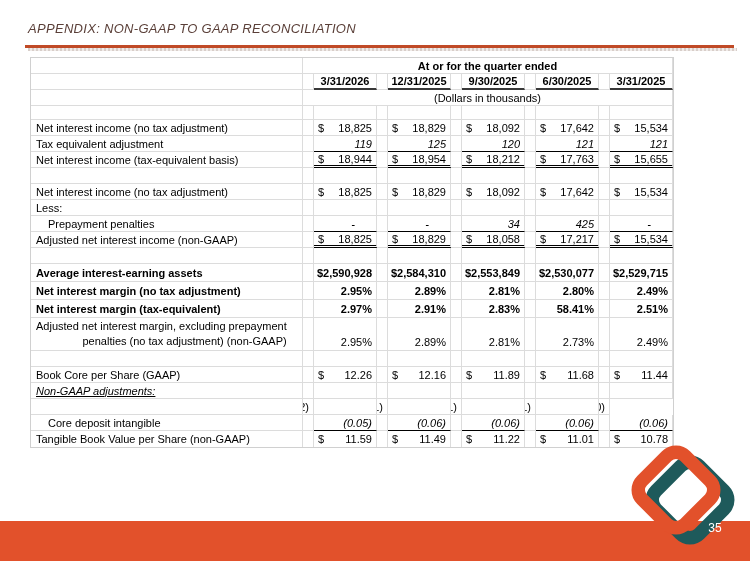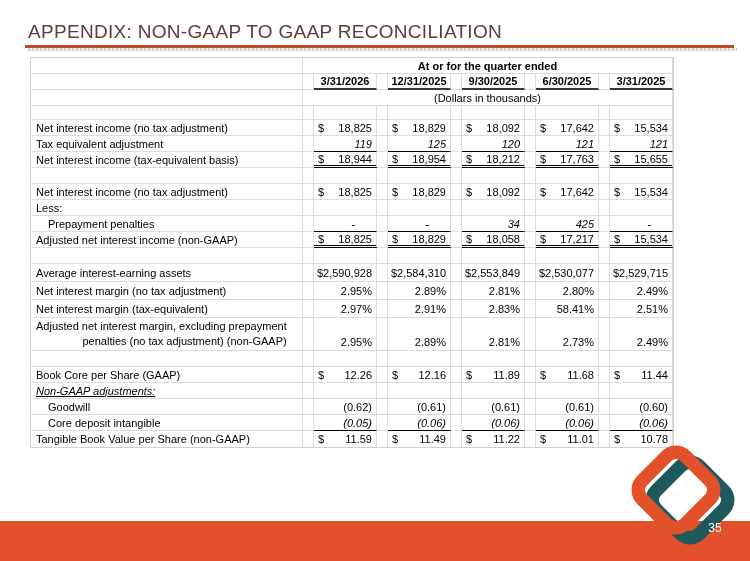--- a/index.html
+++ b/index.html
@@ -11,37 +11,37 @@
     --tbl-border:#D0D0D0;
   }
   *{margin:0;padding:0;box-sizing:border-box;}
   html,body{background:#888;}
   body{font-family:"Liberation Sans","DejaVu Sans",sans-serif;}
   .slide{
     position:relative;width:750px;height:561px;background:#FFFFFF;
     overflow:hidden;margin:0 auto;
   }
   .title{
-    position:absolute;left:28px;top:21px;font-size:19px;letter-spacing:.3px;
-    color:var(--titlec);white-space:nowrap;font-weight:400;
+    position:absolute;left:28px;top:21px;font-size:13px;letter-spacing:.3px;
+    color:var(--titlec);white-space:nowrap;font-weight:400;font-style:italic;
   }
   .title-rule{position:absolute;left:25px;top:45px;width:709px;height:3px;background:var(--rule);}
   .title-rule-shadow{
     position:absolute;left:28px;top:48px;width:709px;height:3px;
     background:repeating-linear-gradient(90deg,#D8CEC9 0 2px,#EFEAE8 2px 4px);
   }
   
   .tbl{
     position:absolute;left:30px;top:57px;width:644px;
     border:1px solid var(--tbl-border);background:#fff;
     font-size:11px;color:#000;text-align:right;
   }
   .r{display:grid;grid-template-columns:272px repeat(5,11px 63px);height:16px;}
   .r.short{height:14px;}
-  .r.tall{height:18px;}
+  .r.tall{height:18px;font-weight:bold;}
   .r.two{height:33px;}
   .cell{
     border-right:1px solid var(--grid);
     border-bottom:1px solid var(--grid);
     display:flex;align-items:center;overflow:hidden;
   }
   .r:last-child .cell{border-bottom:none;}
   .lbl{padding-left:5px;}
   .lbl.ind{padding-left:17px;}
   .lbl.two-line{white-space:pre-line;line-height:1.32;}
@@ -488,23 +488,20 @@
         <div class="cell sp"></div>
         <div class="cell val"></div>
         <div class="cell sp"></div>
         <div class="cell val"></div>
         <div class="cell sp"></div>
         <div class="cell val"></div>
         <div class="cell sp"></div>
         <div class="cell val"></div>
       </div>
       <div class="r">
-        <div class="cell lbl ind">
-          <span>Goodwill</span>
-        </div>
         <div class="cell sp"></div>
         <div class="cell val">
           <span>(0.62)</span>
         </div>
         <div class="cell sp"></div>
         <div class="cell val">
           <span>(0.61)</span>
         </div>
         <div class="cell sp"></div>
         <div class="cell val">

